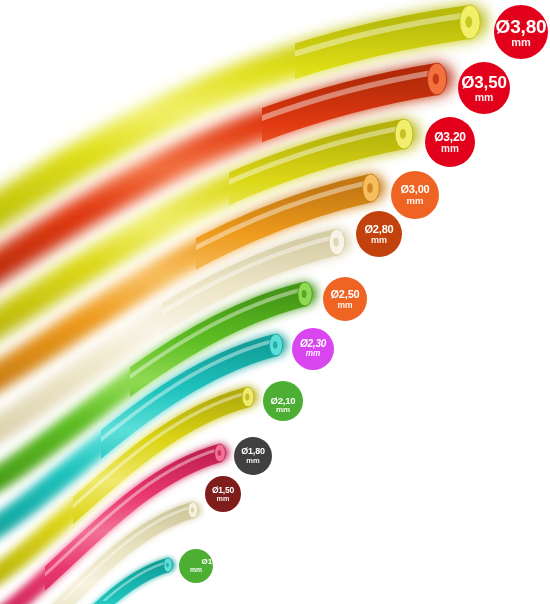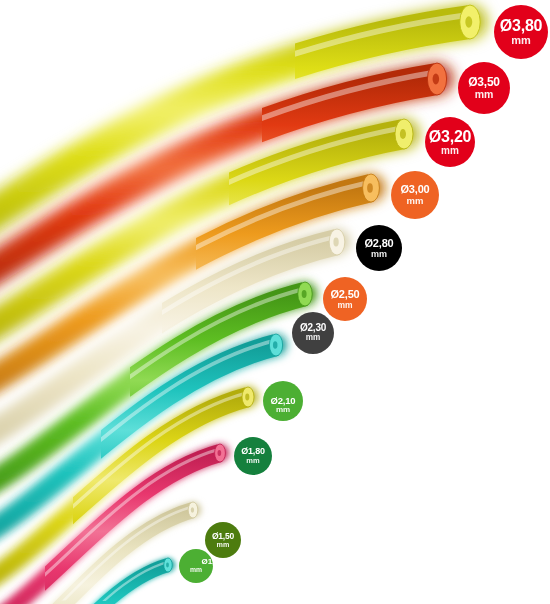--- a/index.html
+++ b/index.html
@@ -274,56 +274,56 @@
           <path d="M -40,734 C 30,708 88,588 168,565" stroke="url(#grad-10)" stroke-width="14" fill="none" stroke-linecap="butt" clip-path="url(#clip-10)"></path>
           <path d="M -40,734 C 30,708 88,588 168,565" stroke="#ffffff" stroke-width="2.3800000000000003" fill="none" opacity="0.42" transform="translate(0,-3.08)" clip-path="url(#clip-10)"></path>
           <ellipse cx="168" cy="565" rx="4.2" ry="7" fill="#5fe1da" stroke="#11a09a" stroke-width="0.8"></ellipse>
           <ellipse cx="167.496" cy="565" rx="1.4280000000000002" ry="2.3800000000000003" fill="#11a09a" opacity="0.75"></ellipse>
         </g>
       </g>
   </svg>
 
   <div id="badge-layer">
       <div class="badge" style="left: 494px; top: 5px; width: 54px; height: 54px; background: rgb(226, 0, 26);">
-        <span class="dia" style="font-size: 16px;">Ø3,80</span>
+        <span class="dia" style="font-size: 19px;">Ø3,80</span>
         <span class="unit" style="font-size: 11px;">mm</span>
       </div>
       <div class="badge" style="left: 458px; top: 62px; width: 52px; height: 52px; background: rgb(226, 0, 26);">
-        <span class="dia" style="font-size: 12px;">Ø3,50</span>
+        <span class="dia" style="font-size: 17px;">Ø3,50</span>
         <span class="unit" style="font-size: 10.5px;">mm</span>
       </div>
       <div class="badge" style="left: 425px; top: 117px; width: 50px; height: 50px; background: rgb(226, 0, 26);">
-        <span class="dia" style="font-size: 16px; text-align: right;">Ø3,20</span>
+        <span class="dia" style="font-size: 12px; text-align: right;">Ø3,20</span>
         <span class="unit" style="font-size: 10px;">mm</span>
       </div>
       <div class="badge" style="left: 391px; top: 171px; width: 48px; height: 48px; background: rgb(239, 99, 35);">
         <span class="dia" style="font-size: 11px;">Ø3,00</span>
         <span class="unit" style="font-size: 9.5px;">mm</span>
       </div>
-      <div class="badge" style="left: 356px; top: 225px; width: 46px; height: 46px; background: #000000;">
+      <div class="badge" style="left: 356px; top: 211px; width: 46px; height: 46px; background: #c2410c;">
         <span class="dia" style="font-size: 11px;">Ø2,80</span>
         <span class="unit" style="font-size: 9px;">mm</span>
       </div>
       <div class="badge" style="left: 323px; top: 277px; width: 44px; height: 44px; background: rgb(239, 99, 35);">
         <span class="dia" style="font-size: 11px;">Ø2,50</span>
         <span class="unit" style="font-size: 8.5px;">mm</span>
       </div>
-      <div class="badge" style="left: 292px; top: 312px; width: 42px; height: 42px; background: #404040;">
+      <div class="badge" style="left: 292px; top: 328px; width: 42px; height: 42px; background: #d946ef; font-style: italic;">
         <span class="dia" style="font-size: 10px;">Ø2,30</span>
         <span class="unit" style="font-size: 8.2px;">mm</span>
       </div>
       <div class="badge" style="left: 263px; top: 381px; width: 40px; height: 40px; background: rgb(76, 175, 51);">
         <span class="dia" style="font-size: 9.5px; margin-top: 8px;">Ø2,10</span>
         <span class="unit" style="font-size: 8px;">mm</span>
       </div>
-      <div class="badge" style="left: 234px; top: 437px; width: 38px; height: 38px; background: #15803d;">
+      <div class="badge" style="left: 234px; top: 437px; width: 38px; height: 38px; background: #404040;">
         <span class="dia" style="font-size: 9px;">Ø1,80</span>
         <span class="unit" style="font-size: 7.5px;">mm</span>
       </div>
-      <div class="badge" style="left: 205px; top: 522px; width: 36px; height: 36px; background: #4d7c0f;">
+      <div class="badge" style="left: 205px; top: 476px; width: 36px; height: 36px; background: #7f1d1d;">
         <span class="dia" style="font-size: 8.5px;">Ø1,50</span>
         <span class="unit" style="font-size: 7.2px;">mm</span>
       </div>
       <div class="badge" style="left: 179px; top: 549px; width: 34px; height: 34px; background: rgb(76, 175, 51);">
         <span class="dia" style="font-size: 8px; margin-left: 32px;">Ø1,20</span>
         <span class="unit" style="font-size: 6.8px;">mm</span>
       </div>
     </div>
 
 </div>

